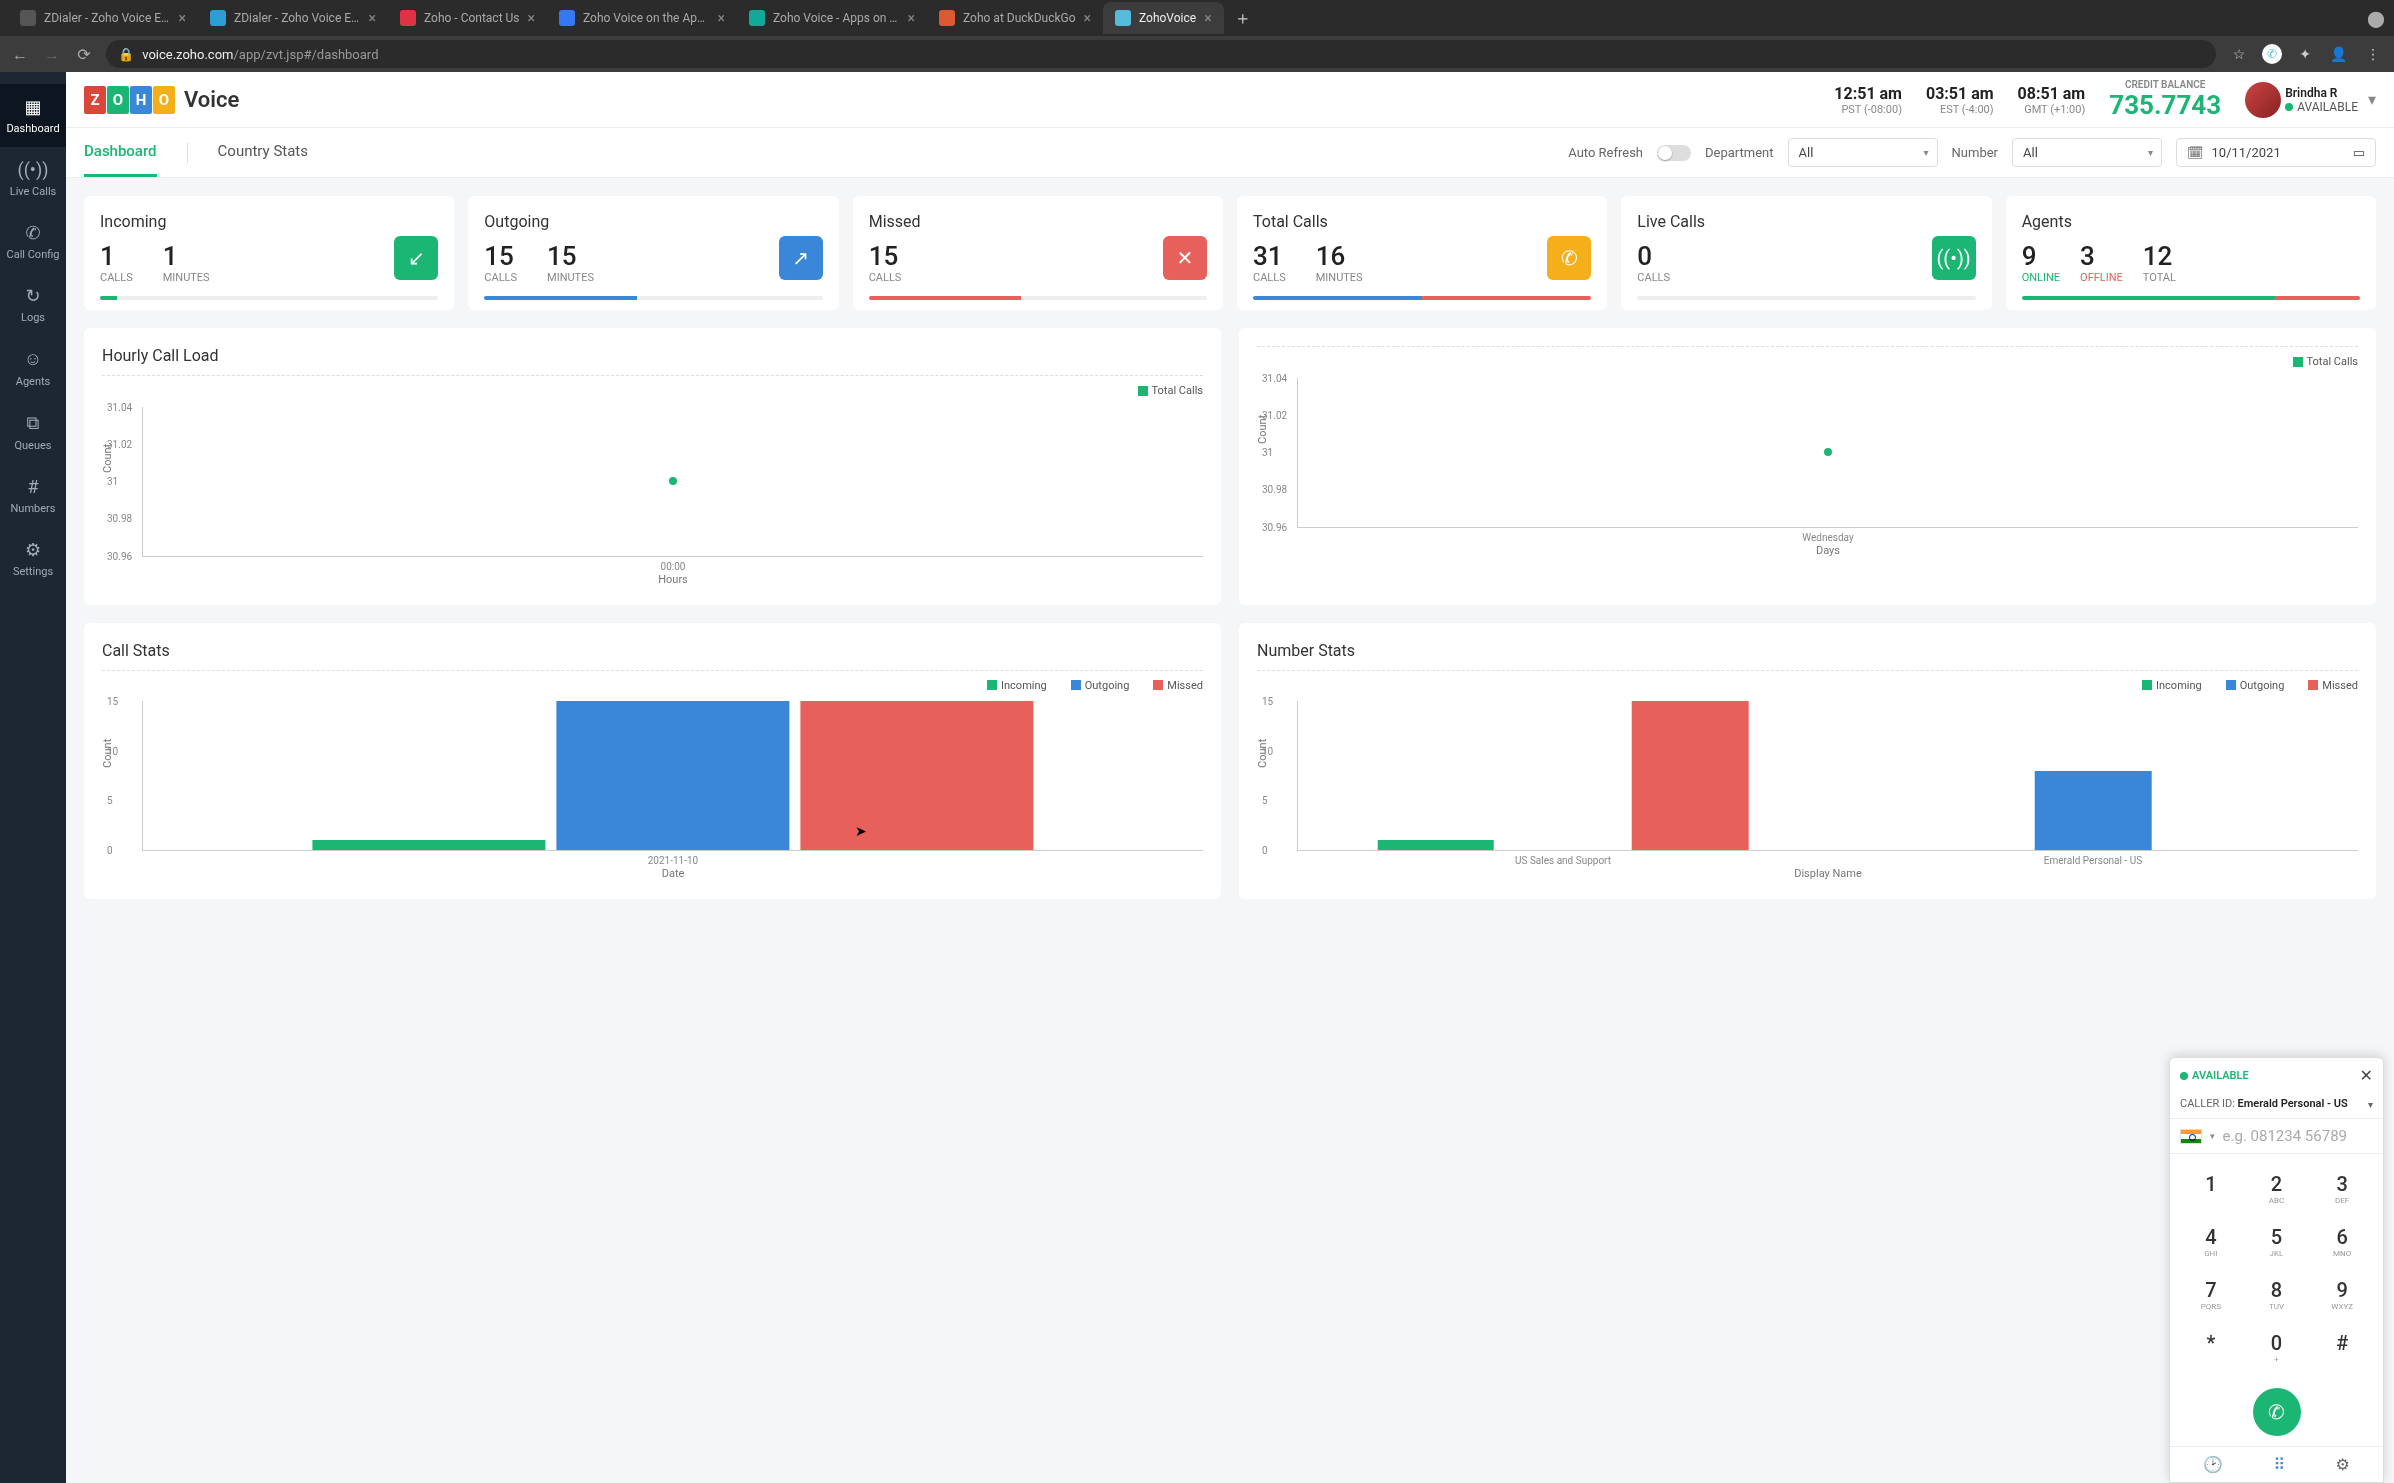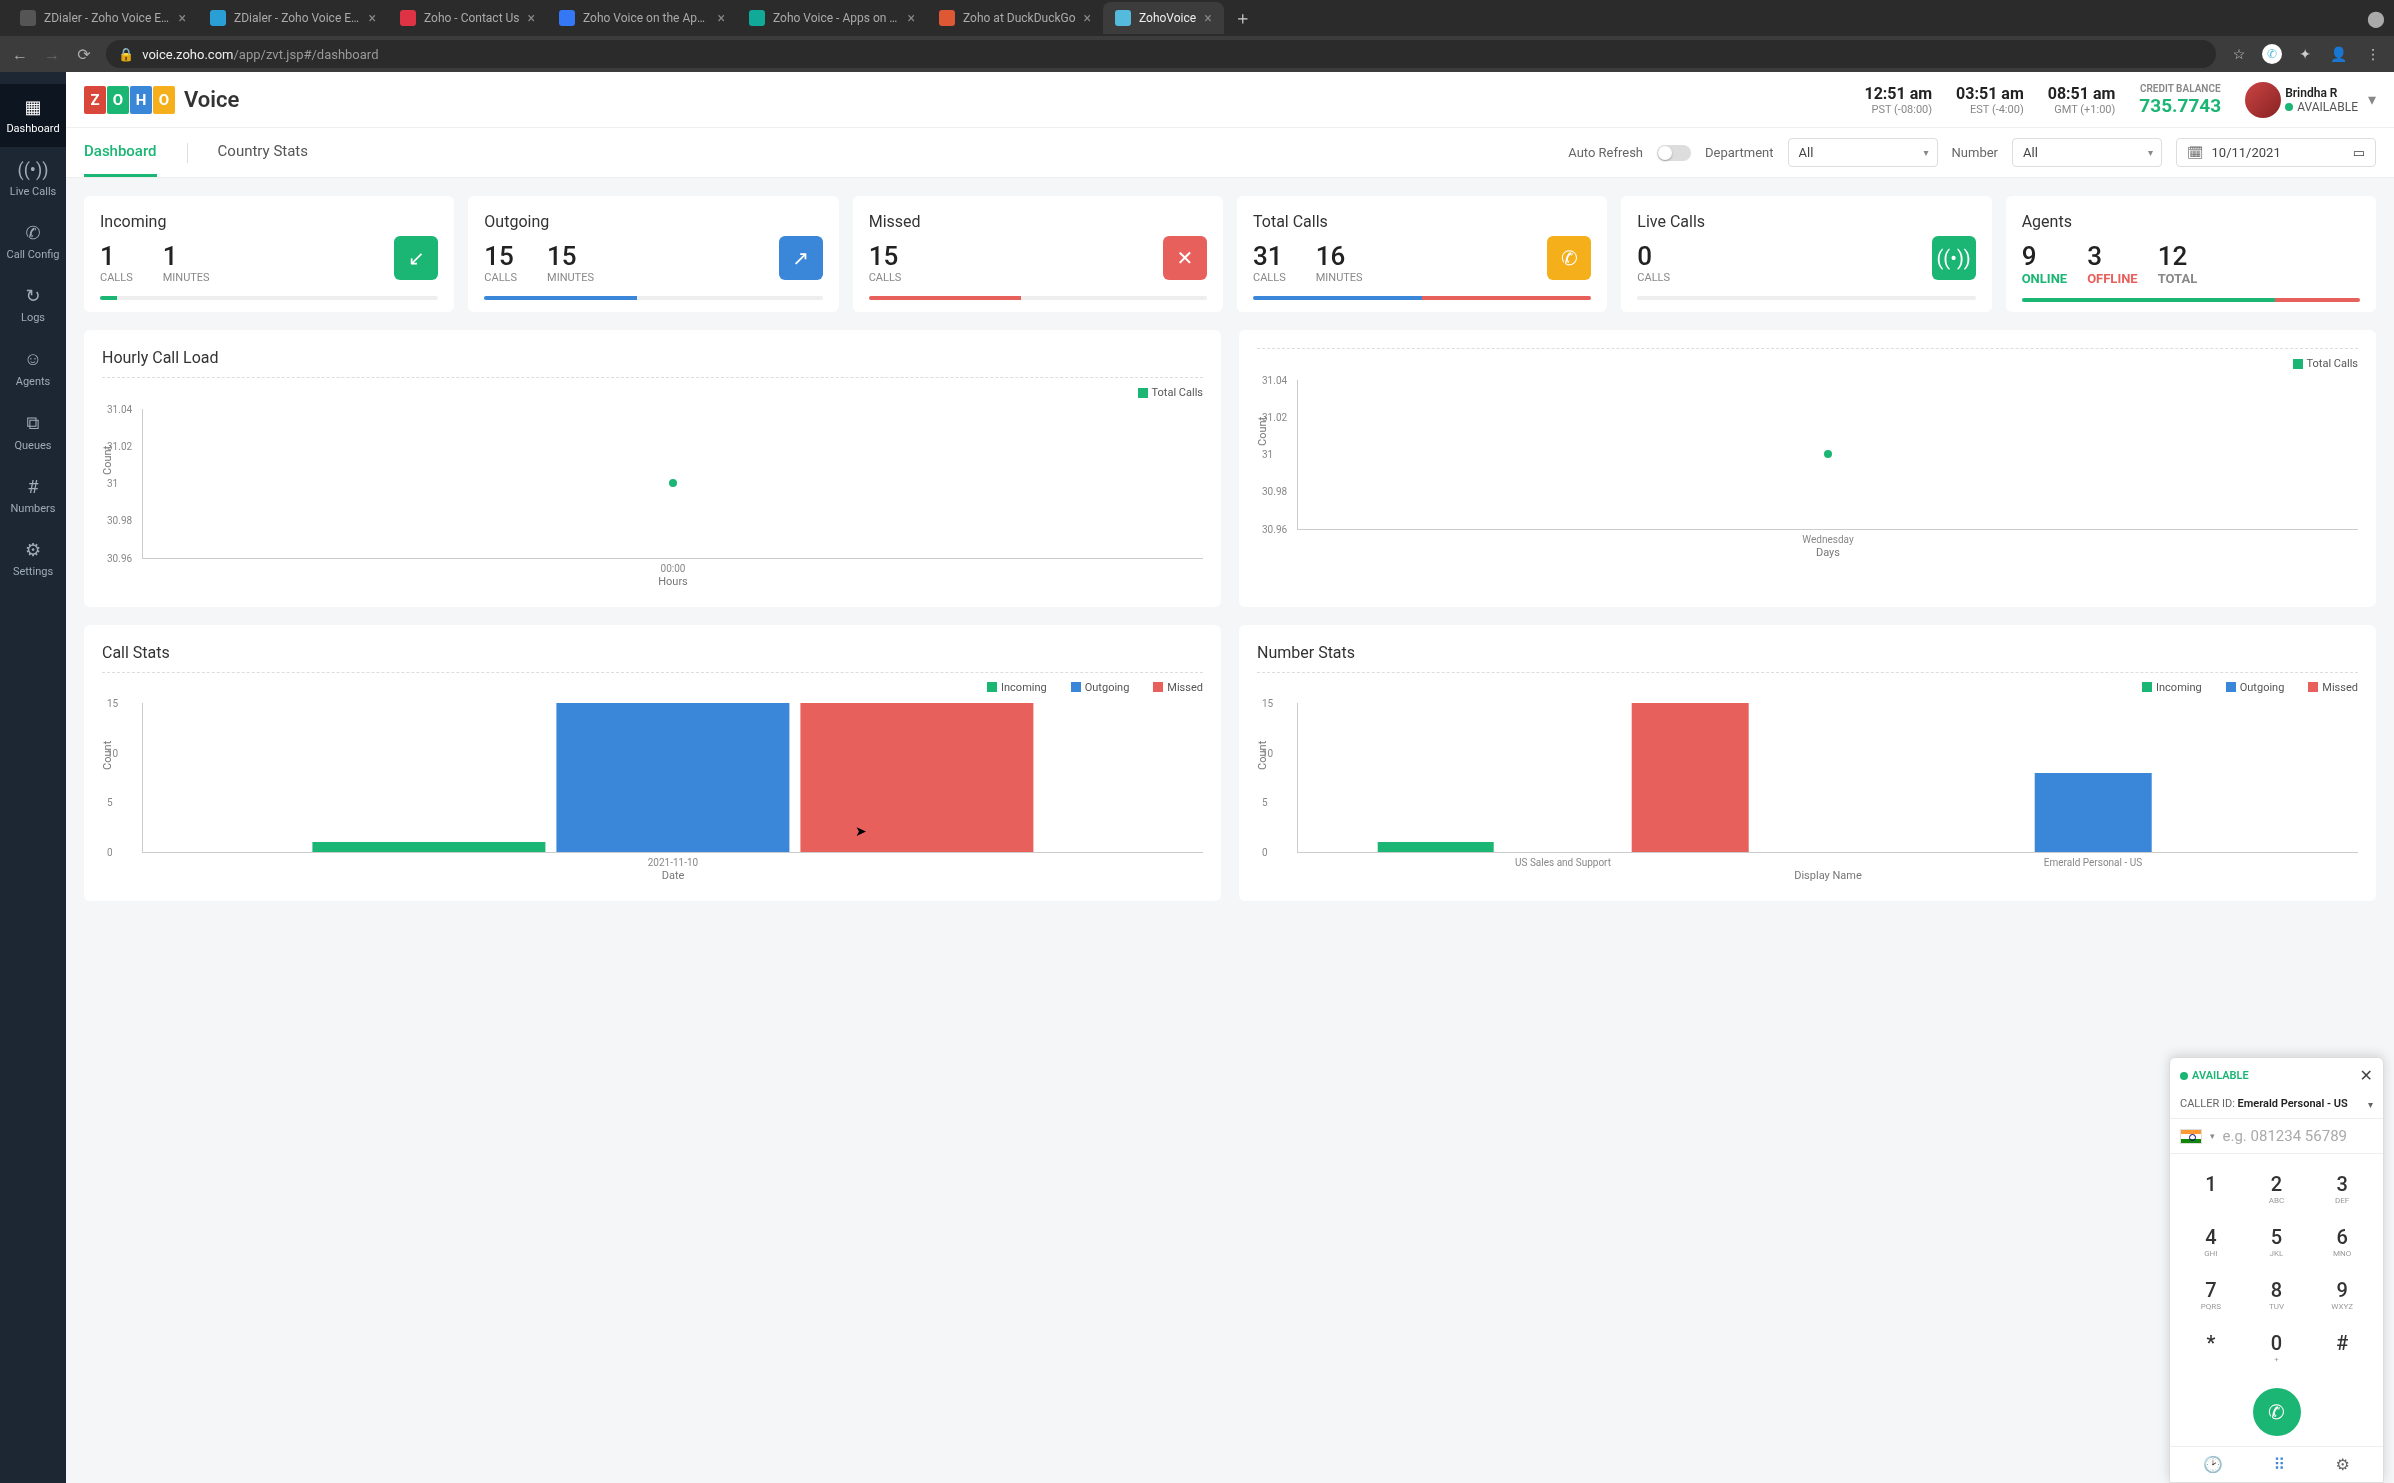--- a/index.html
+++ b/index.html
@@ -25,21 +25,21 @@
 .header{display:flex;align-items:center;justify-content:space-between;height:56px;padding:0 18px;border-bottom:1px solid #eee;background:#fff}
 .logo{display:flex;align-items:center;font-size:22px;font-weight:600;color:#333}
 .logo-block{display:flex;margin-right:8px}
 .logo-c{width:22px;height:28px;display:flex;align-items:center;justify-content:center;color:#fff;font-weight:bold;font-size:15px;border-radius:2px;margin-right:1px}
 .clocks{display:flex;gap:24px;align-items:center}
 .clock{text-align:right}
 .clock-time{font-size:16px;font-weight:700;color:#222}
 .clock-tz{font-size:11px;color:#888}
 .credit{text-align:center}
 .credit-label{font-size:10px;color:#888;font-weight:600}
-.credit-val{font-size:19px;font-weight:700;color:#1bb574}
+.credit-val{font-size:26px;font-weight:700;color:#1bb574}
 .user{display:flex;align-items:center;gap:4px}
 .avatar{width:36px;height:36px;border-radius:50%;background:linear-gradient(135deg,#c44,#822)}
 .user-info{font-size:12px}
 .user-name{font-weight:600;color:#222}
 .user-status{color:#555;display:flex;align-items:center;gap:4px}
 .dot{width:8px;height:8px;border-radius:50%;background:#1bb574}
 .subhead{display:flex;align-items:center;height:50px;padding:0 18px;background:#fff;border-bottom:1px solid #eee;gap:28px}
 .tabs-nav{display:flex;gap:30px}
 .tab-nav{font-size:15px;color:#555;padding:14px 0;cursor:pointer}
 .tab-nav.active{color:#1bb574;border-bottom:3px solid #1bb574;font-weight:500}
@@ -55,21 +55,21 @@
 .card{background:#fff;border-radius:6px;padding:16px 16px 10px;position:relative}
 .card-title{font-size:16px;color:#333;margin-bottom:10px}
 .card-row{display:flex;gap:30px;align-items:flex-end}
 .metric .val{font-size:26px;font-weight:500;color:#222}
 .metric .lab{font-size:11px;color:#888}
 .card-ico{position:absolute;right:16px;top:40px;width:44px;height:44px;border-radius:6px;display:flex;align-items:center;justify-content:center;color:#fff;font-size:20px}
 .bar{height:4px;border-radius:2px;background:#eee;margin-top:12px;overflow:hidden;display:flex}
 .bar>span{height:100%}
 .agents-row{display:flex;gap:20px}
 .agents-row .metric .val{font-size:26px}
-.agents-row .lab{font-size:13px;font-weight:700}
+.agents-row .lab{font-size:11px;font-weight:400}
 .charts{display:grid;grid-template-columns:1fr 1fr;gap:18px}
 .chart-card{background:#fff;border-radius:6px;padding:18px}
 .chart-title{font-size:16px;color:#333;margin-bottom:10px}
 .chart-hr{border-top:1px dashed #ddd;margin-bottom:8px}
 .legend{text-align:right;font-size:11px;color:#555;margin-bottom:8px}
 .legend span{display:inline-flex;align-items:center;gap:4px;margin-left:12px}
 .sq{width:10px;height:10px;display:inline-block}
 .plot{height:150px;position:relative;margin-left:40px;margin-bottom:30px;border-left:1px solid #ccc;border-bottom:1px solid #ccc}
 .ylabel{position:absolute;left:-36px;top:50%;transform:rotate(-90deg) translateX(50%);transform-origin:left;font-size:11px;color:#777}
 .ytick{position:absolute;left:-36px;font-size:10px;color:#888;transform:translateY(-50%)}

